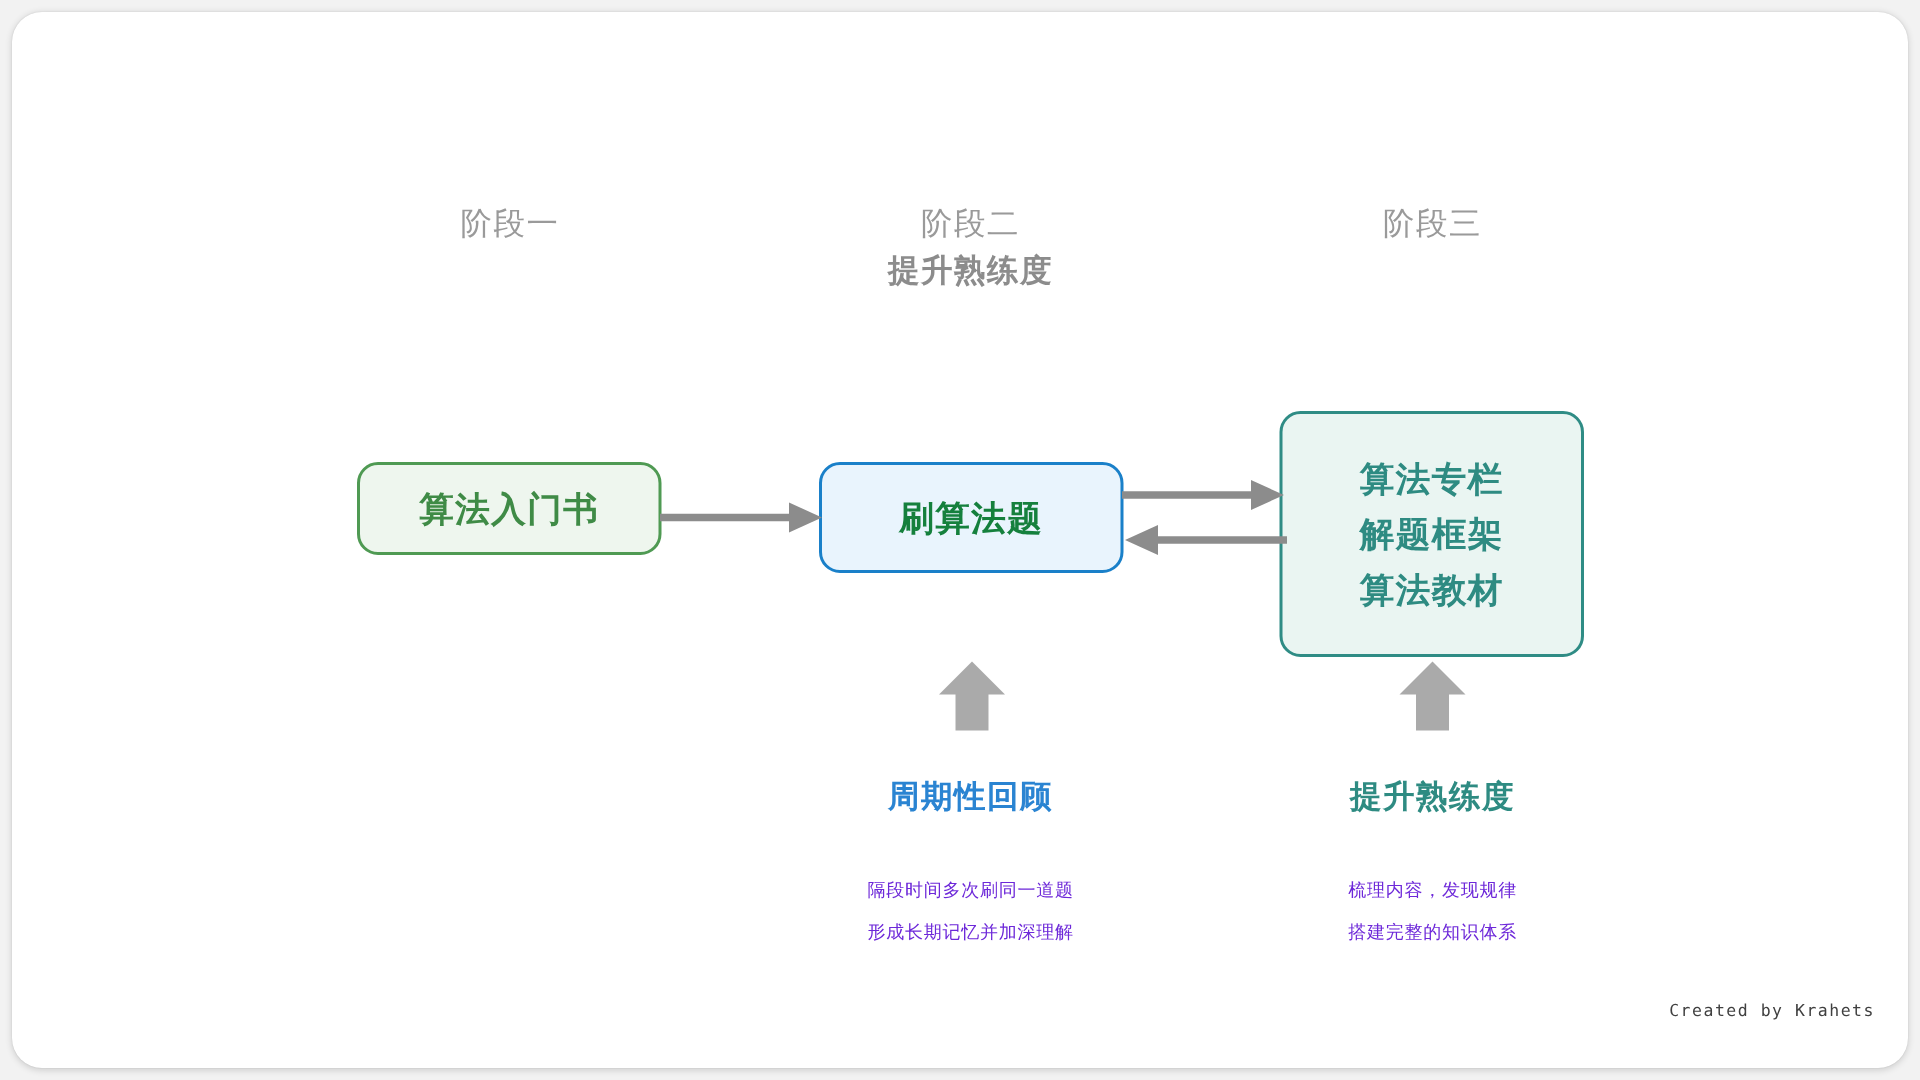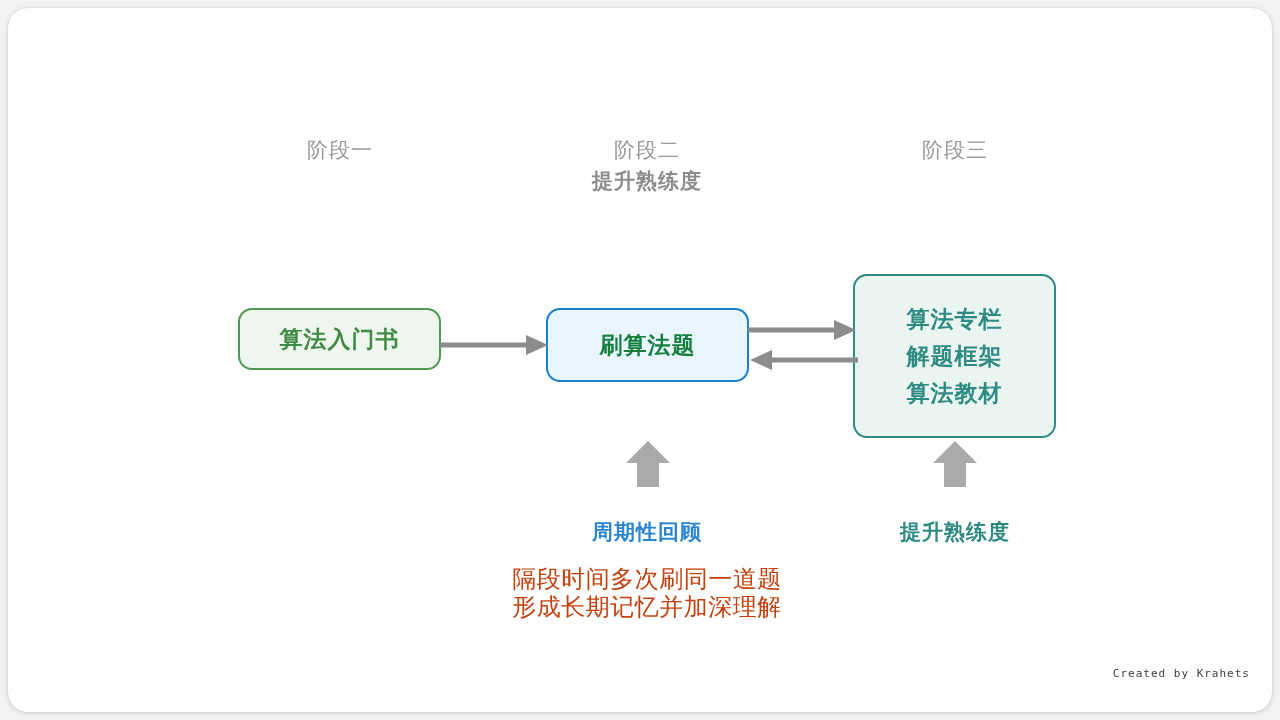--- a/index.html
+++ b/index.html
@@ -100,25 +100,25 @@
     width: 300px;
     text-align: center;
   }
   .annot-title {
     font-size: 21px;
     font-weight: bold;
     letter-spacing: 1px;
     line-height: 30px;
   }
   .annot-desc {
-    font-size: 24px;
-    color: #c2410c;
+    font-size: 12px;
+    color: #6d28d9;
     line-height: 28px;
     letter-spacing: 0.5px;
-    margin-top: 18px;
+    margin-top: 32px;
   }
   #annot-review { left: 489px; top: 509px; }
   #annot-review .annot-title { color: #2a84d2; }
   #annot-summary { left: 797px; top: 509px; }
   #annot-summary .annot-title { color: #2e8b82; }
 
   
   #credit {
     position: absolute;
     right: 22px;
@@ -185,17 +185,21 @@
   <div class="annot" id="annot-review">
     <div class="annot-title">周期性回顾</div>
     <div class="annot-desc">
       <div>隔段时间多次刷同一道题</div>
       <div>形成长期记忆并加深理解</div>
     </div>
   </div>
 
   <div class="annot" id="annot-summary">
     <div class="annot-title">提升熟练度</div>
+    <div class="annot-desc">
+      <div>梳理内容，发现规律</div>
+      <div>搭建完整的知识体系</div>
+    </div>
   </div>
 
   <div id="credit">Created by Krahets</div>
 
 </div>
 
 </body></html>

